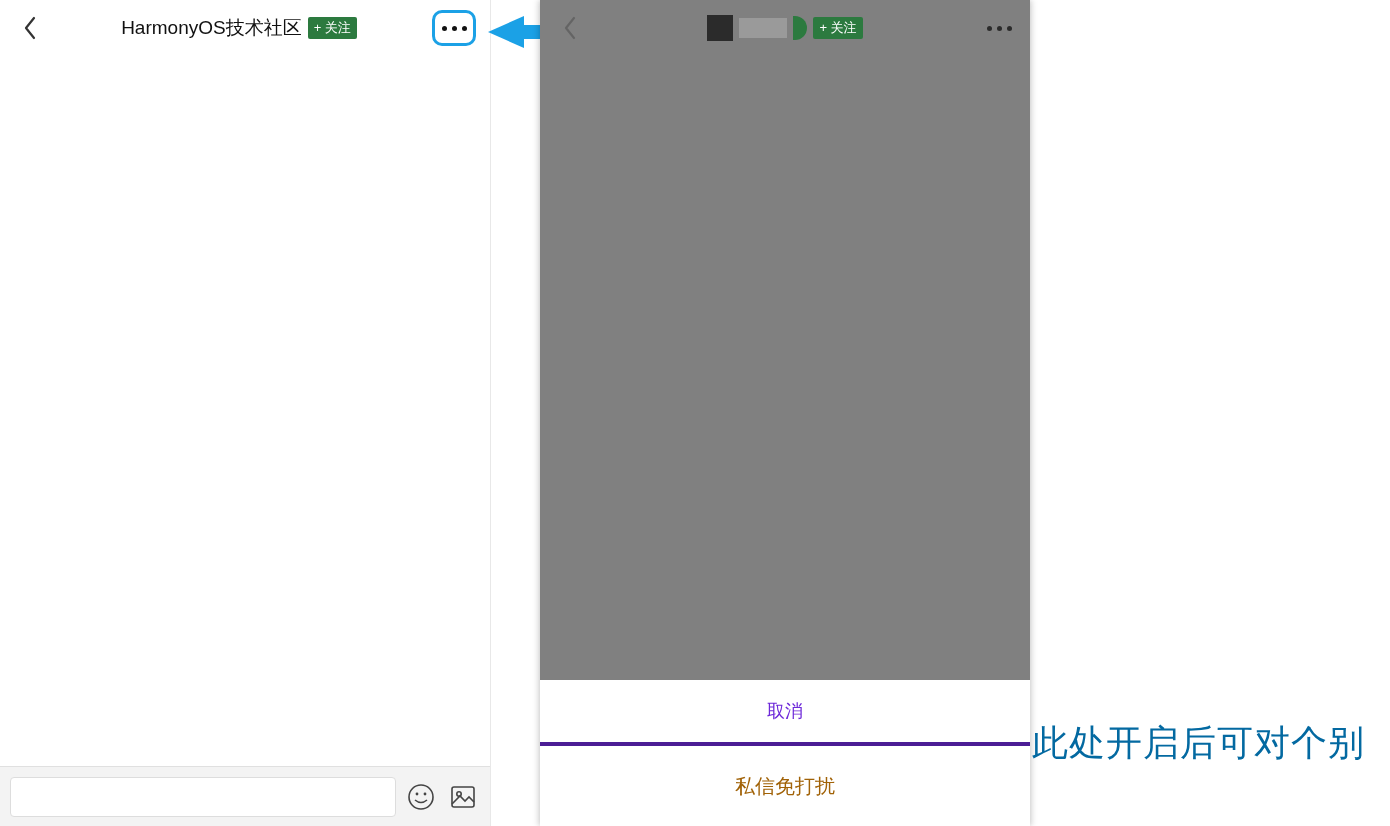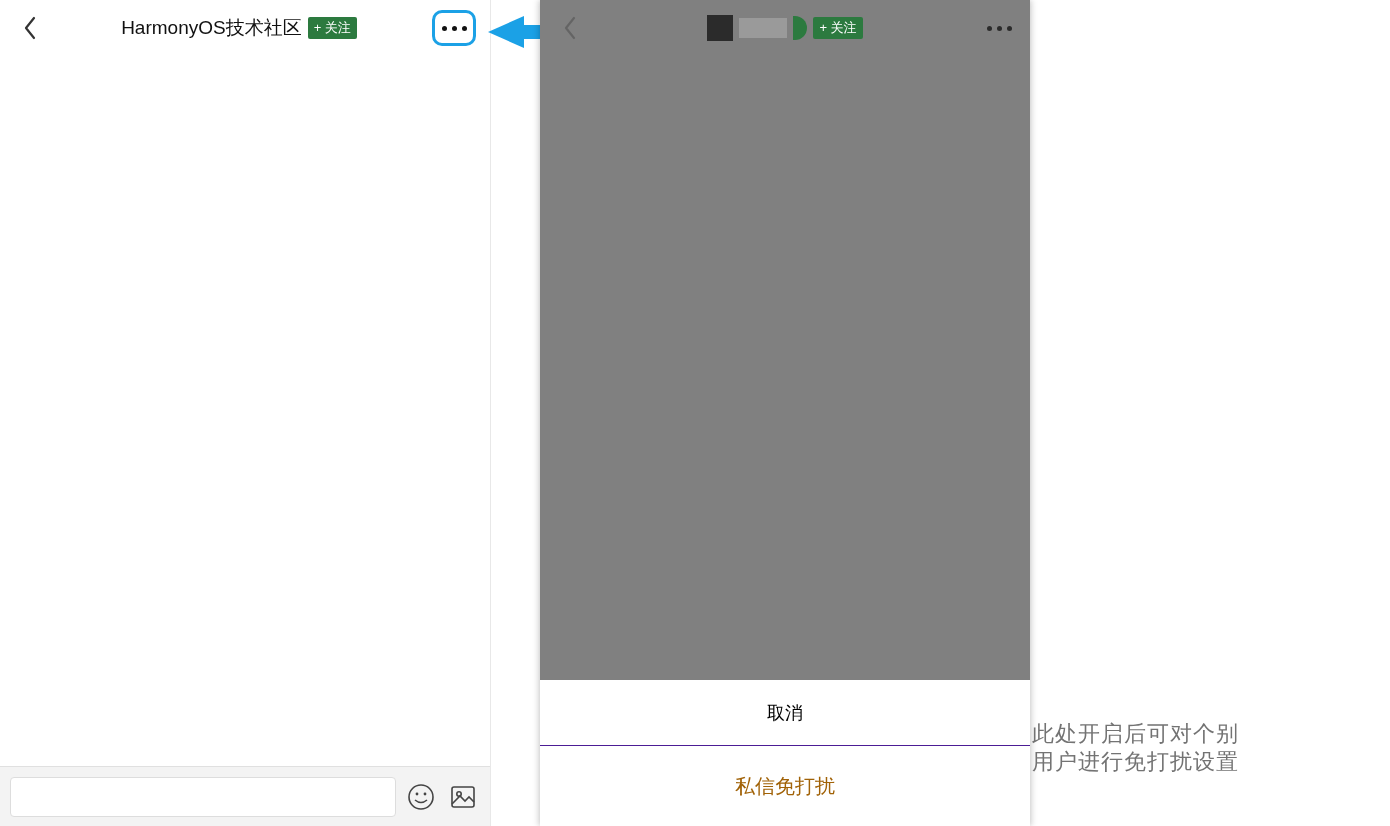--- a/index.html
+++ b/index.html
@@ -155,22 +155,22 @@
     .rdot { width:5px; height:5px; background:#2b2b2b; border-radius:50%; }
 
     .right-body { flex:1; }
 
     .sheet {
       background:#ffffff;
     }
     .sheet-cancel {
       height: 66px;
       display:flex; align-items:center; justify-content:center;
-      color:#000000; font-size:18px;
-      border-bottom: 1px solid #4c1d95;
+      color:#6d28d9; font-size:18px;
+      border-bottom: 4px solid #4c1d95;
       cursor:pointer;
     }
     .sheet-option {
       height: 80px;
       display:flex; align-items:center; justify-content:center;
       color:#a16207; font-size:20px;
       cursor:pointer;
     }
 
     
@@ -179,22 +179,22 @@
       left: 488px; top: 16px;
       width: 200px; height: 32px;
       pointer-events:none;
     }
 
     
     .annotation {
       position:absolute;
       left: 1032px;
       top: 720px;
-      color:#737373;
-      font-size: 22px;
+      color:#0369a1;
+      font-size: 36px;
       line-height: 1.25;
       letter-spacing: 1px;
     }
   </style>
 </head>
 <body>
 
 <div class="phone-left">
   <div class="left-header">
     <div class="back-btn">
@@ -262,14 +262,13 @@
   </div>
   <div class="right-body"></div>
   <div class="sheet">
     <div class="sheet-cancel">取消</div>
     <div class="sheet-option">私信免打扰</div>
   </div>
 </div>
 
 <div class="annotation">
   <div>此处开启后可对个别</div>
-  <div>用户进行免打扰设置</div>
 </div>
 
 </body></html>

